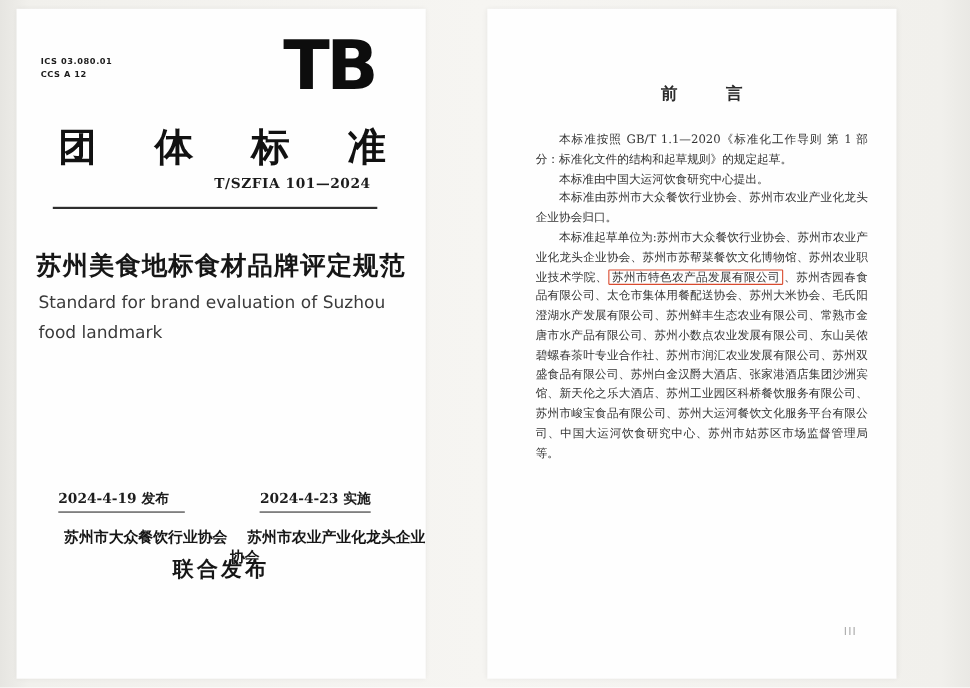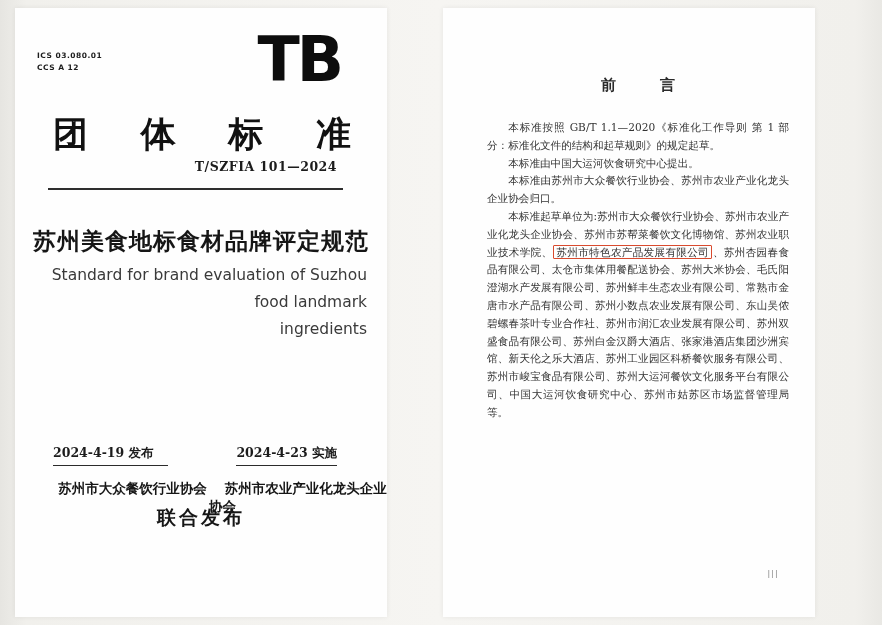--- a/index.html
+++ b/index.html
@@ -42,21 +42,21 @@
   .cover-rule{
     position:absolute;top:180px;left:33px;right:44px;height:0;
     border-top:2px solid #2e2e2e;
   }
   .title-cn{
     position:absolute;top:218px;left:0;right:0;text-align:center;
     font-family:"DejaVu Sans","Liberation Sans",sans-serif;
     font-size:23px;font-weight:bold;color:#161616;letter-spacing:1px;
   }
   .title-en{
-    position:absolute;top:254px;left:20px;right:20px;text-align:right;
+    position:absolute;top:254px;left:20px;right:20px;text-align:left;
     font-family:"DejaVu Sans","Liberation Sans",sans-serif;
     font-size:15.5px;color:#3a3a3a;line-height:27px;font-weight:500;
   }
   .dates-row{
     position:absolute;top:437px;left:38px;right:50px;
     display:flex;justify-content:space-between;
     font-size:12.5px;font-weight:bold;color:#1c1c1c;
   }
   .dates-row .date-issue{border-bottom:1.5px solid #2b2b2b;padding:0 14px 3px 0;}
   .dates-row .date-impl{border-bottom:1.5px solid #2b2b2b;padding:0 0 2px 0;}
@@ -112,21 +112,20 @@
   </div>
 
   <div class="std-number">T/SZFIA 101—2024</div>
 
   <div class="cover-rule"></div>
 
   <div class="title-cn">苏州美食地标食材品牌评定规范</div>
 
   <div class="title-en">
     <div>Standard for brand evaluation of Suzhou food landmark</div>
-    <div>ingredients</div>
   </div>
 
   <div class="dates-row">
     <span class="date-issue">2024-4-19 发布</span>
     <span class="date-impl">2024-4-23 实施</span>
   </div>
 
   <div class="publishers-row">
     <span>苏州市大众餐饮行业协会</span><span class="gap"></span><span>苏州市农业产业化龙头企业协会</span>
   </div>

